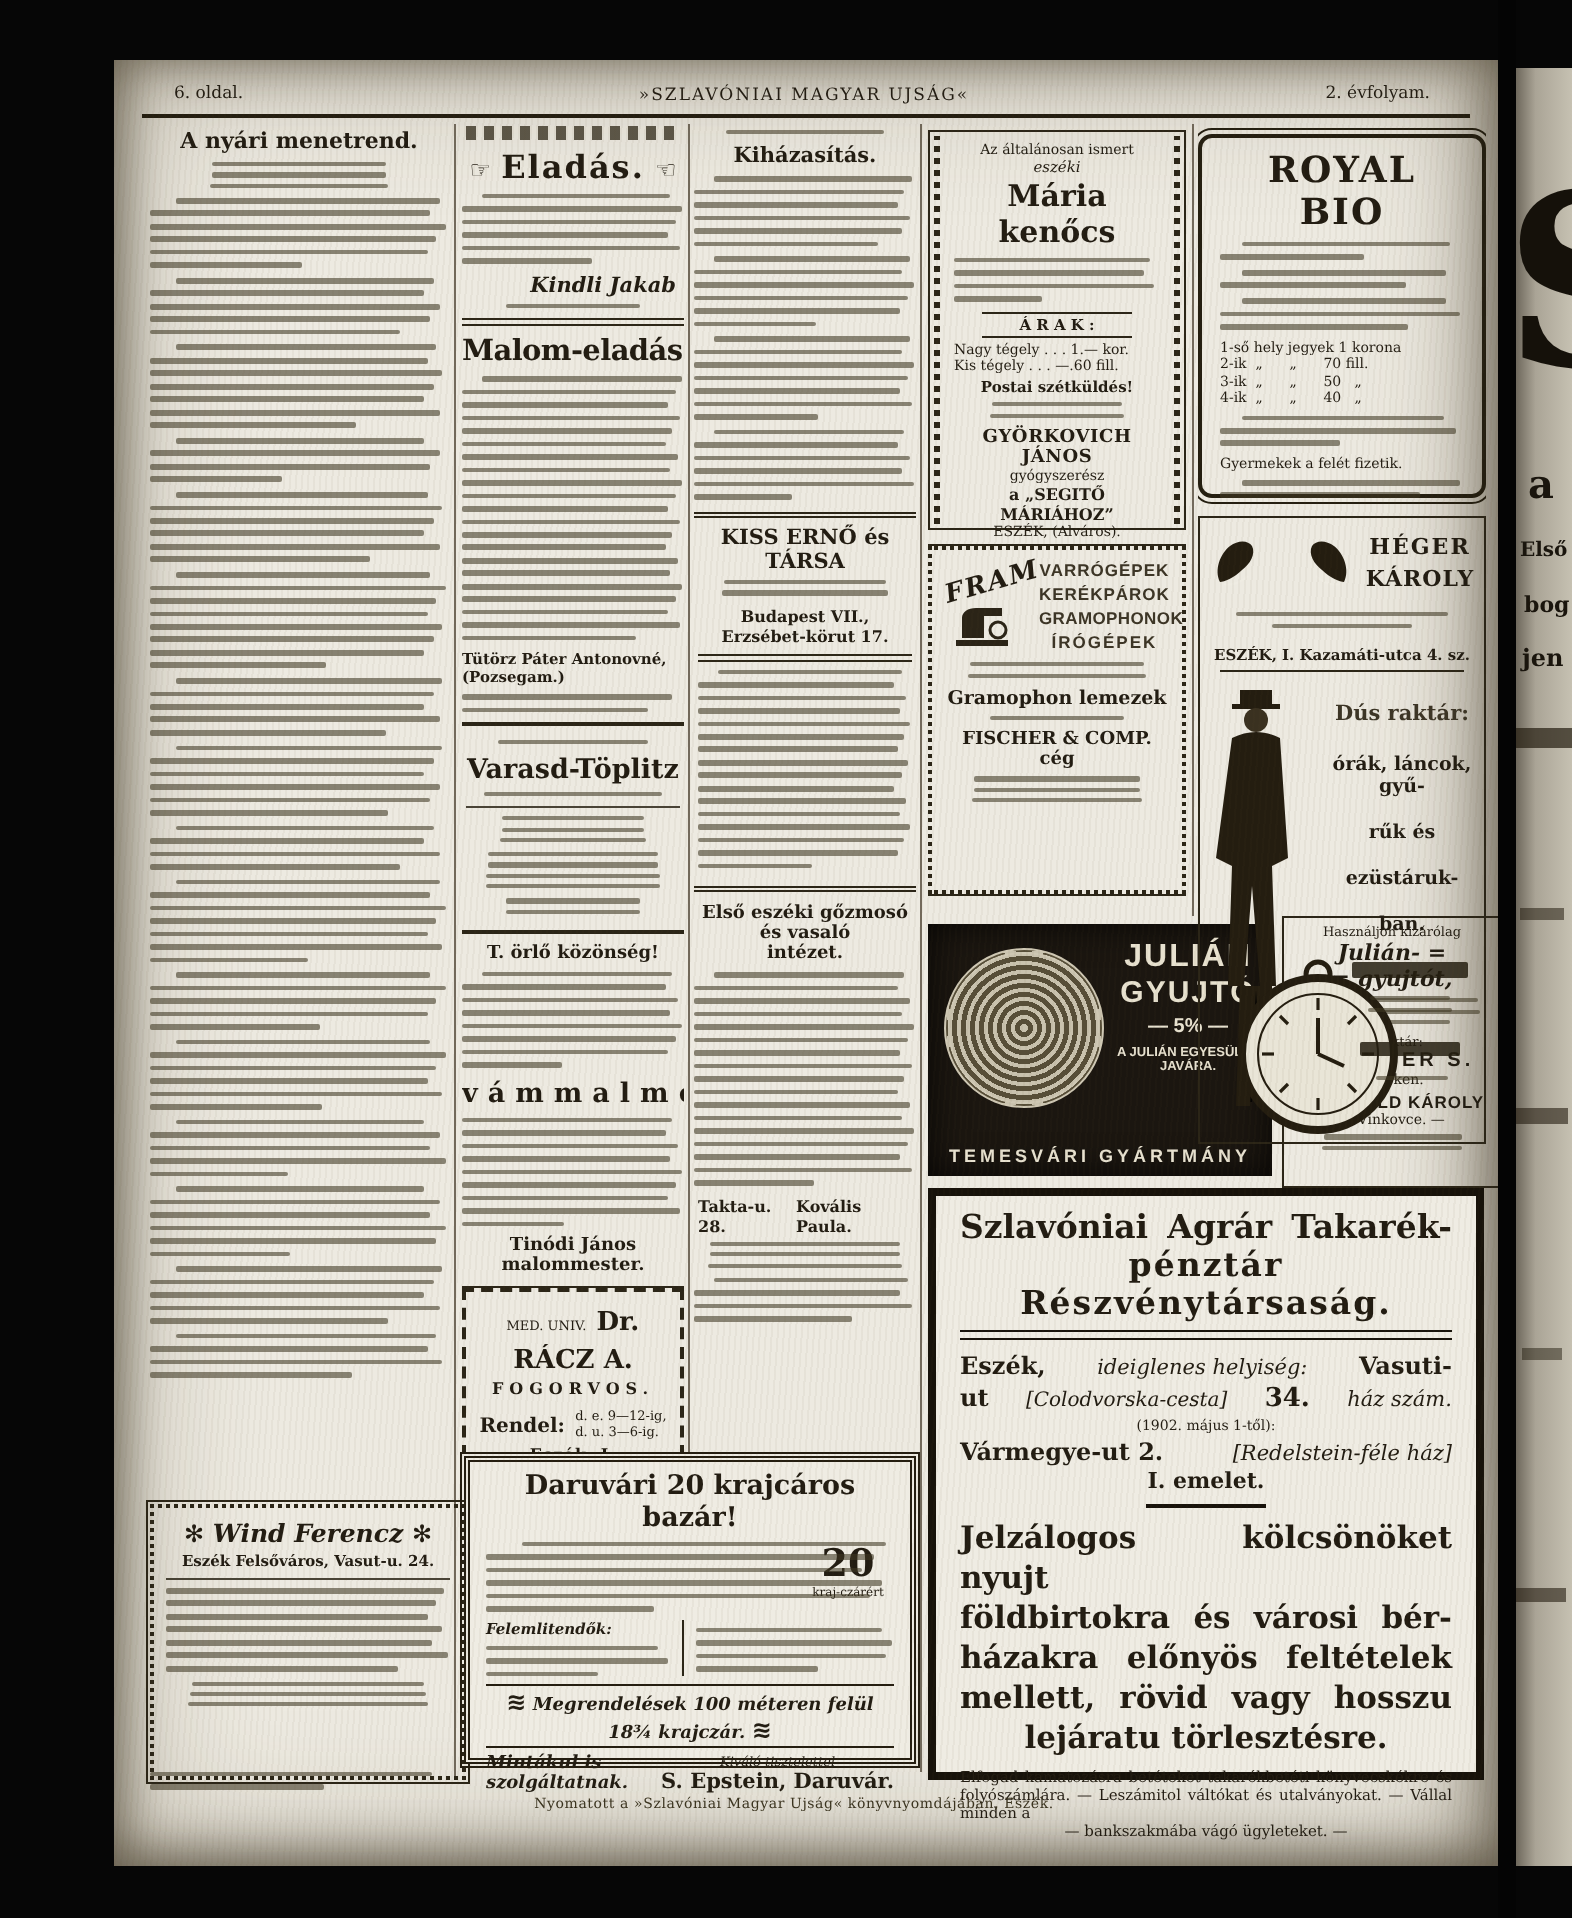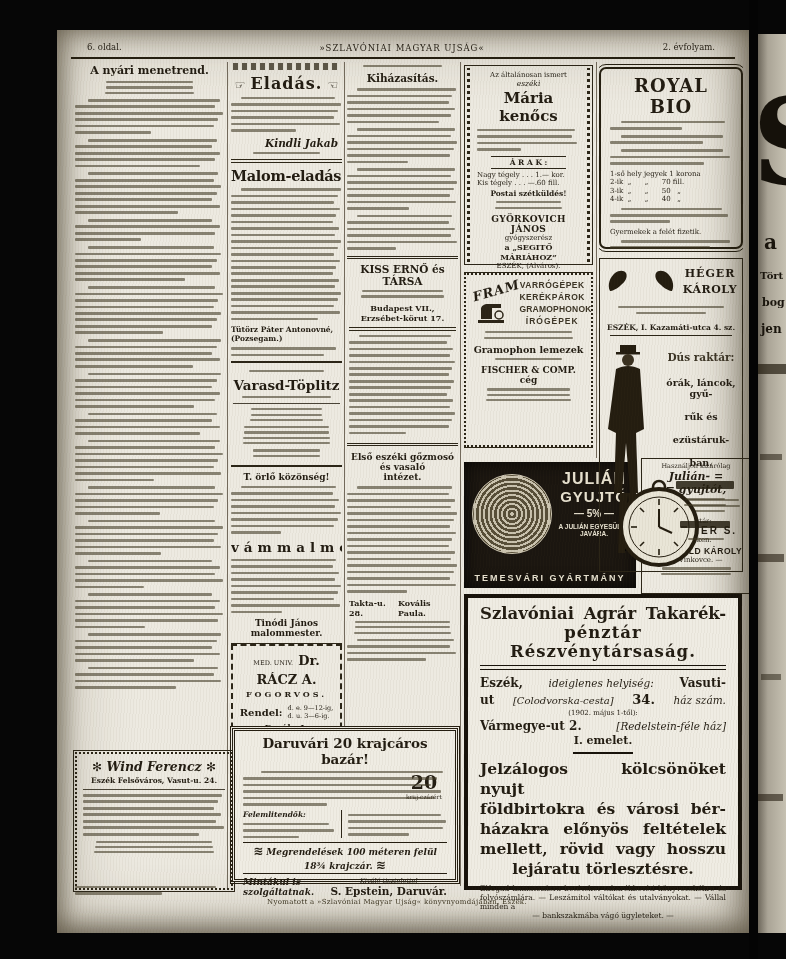--- a/index.html
+++ b/index.html
@@ -709,21 +709,21 @@
       </div>
     </div>
 
     <div class="abs c" style="left:150px;top:868px;width:380px;font-size:7px;letter-spacing:.3px;color:#3a331f;">Nyomatott a »Szlavóniai Magyar Ujság« könyvnyomdájában, Eszék.</div>
   </div>
 
   <div class="abs" style="left:749px;top:0;width:9px;height:959px;background:#040404;"></div>
   <div id="edge" class="abs" style="left:758px;top:34px;width:28px;height:899px;">
     <div class="abs b" style="left:-6px;top:48px;font-size:120px;color:#15110a;line-height:1;">S</div>
     <div class="abs b" style="left:6px;top:196px;font-size:20px;color:#1a150d;">a</div>
-    <div class="abs b" style="left:2px;top:236px;font-size:10px;color:#1a150d;">Tört</div>
+    <div class="abs b" style="left:2px;top:236px;font-size:10px;color:#1a150d;">Első</div>
     <div class="abs b" style="left:4px;top:262px;font-size:11px;color:#1a150d;">bog</div>
     <div class="abs b" style="left:3px;top:288px;font-size:12px;color:#1a150d;">jen</div>
     <div class="abs" style="left:0;top:330px;width:28px;height:10px;background:#241d10;opacity:.7;"></div>
     <div class="abs" style="left:2px;top:420px;width:22px;height:6px;background:#241d10;opacity:.55;"></div>
     <div class="abs" style="left:0;top:520px;width:26px;height:8px;background:#241d10;opacity:.6;"></div>
     <div class="abs" style="left:3px;top:640px;width:20px;height:6px;background:#241d10;opacity:.5;"></div>
     <div class="abs" style="left:0;top:760px;width:25px;height:7px;background:#241d10;opacity:.6;"></div>
   </div>
 </div>
 

